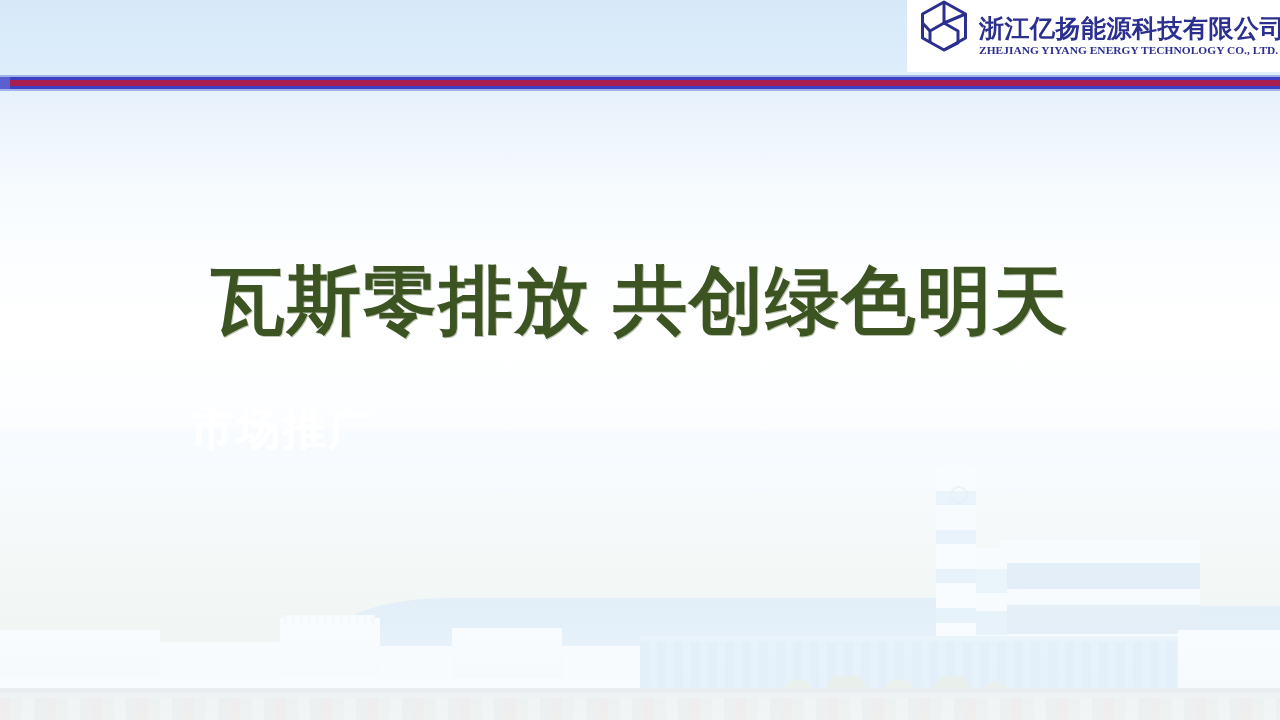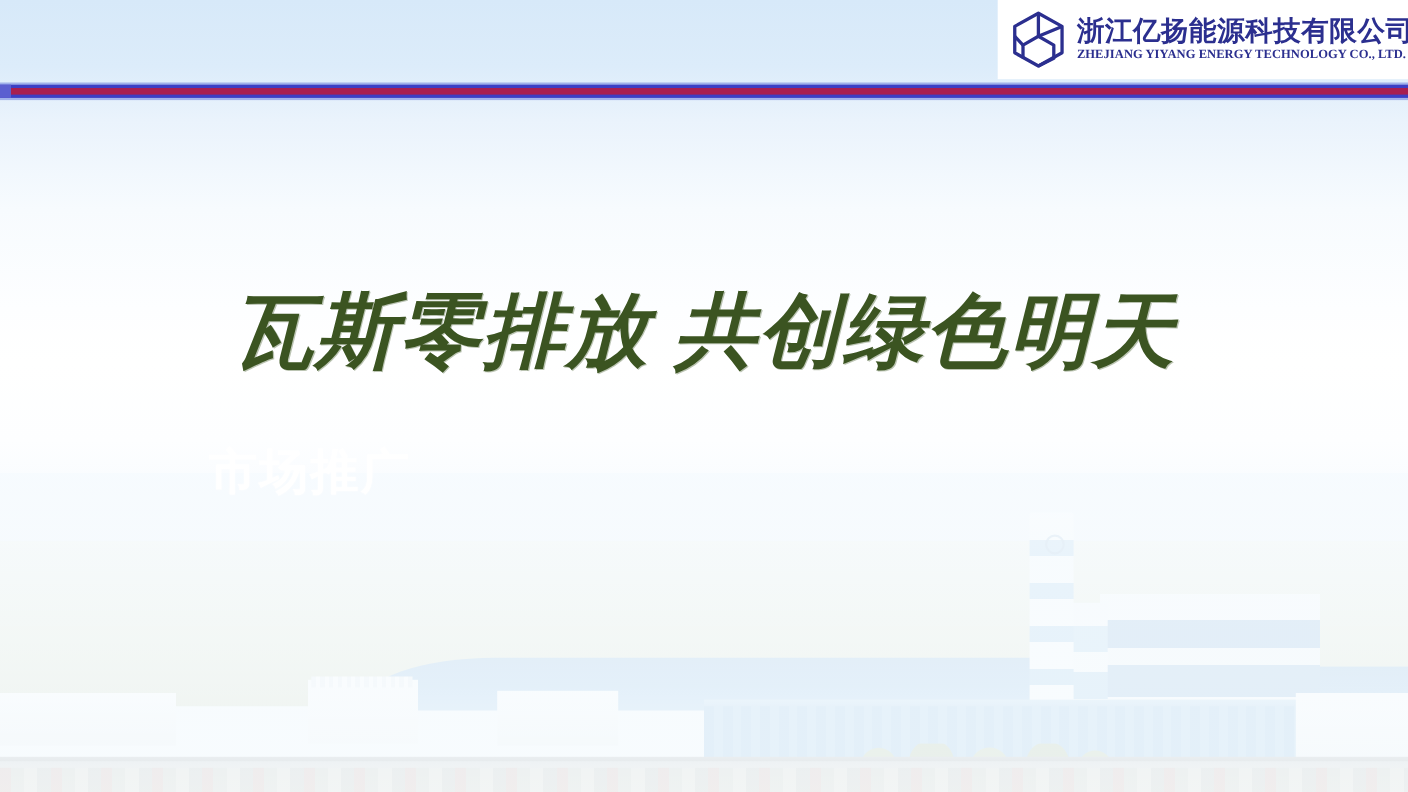--- a/index.html
+++ b/index.html
@@ -191,21 +191,20 @@
     pointer-events:none;
   }
 
   
   .logo-plate {
     position: absolute;
     left: 907px; top: 0;
     width: 373px; height: 72px;
     background: #ffffff;
     display: flex;
-    align-items: center;
     gap: 10px;
     padding-left: 12px;
     box-sizing: border-box;
   }
   .logo-mark { width: 50px; height: 52px; flex: 0 0 auto; }
   .logo-text { display: flex; flex-direction: column; justify-content: center; }
   .logo-cn {
     font-size: 25px;
     font-weight: bold;
     color: #2b2f8f;
@@ -259,21 +258,20 @@
     white-space: nowrap;
     user-select: none;
   }
 
   
   .headline {
     position: absolute;
     left: 0; top: 262px;
     width: 1280px;
     text-align: center;
-    font-style: italic;
   }
   .headline-main {
     font-size: 74px;
     font-weight: bold;
     color: #3b5421;
     letter-spacing: 2px;
     line-height: 1.05;
     white-space: nowrap;
     text-shadow: 1px 1px 0 rgba(60,85,35,.35);
   }

